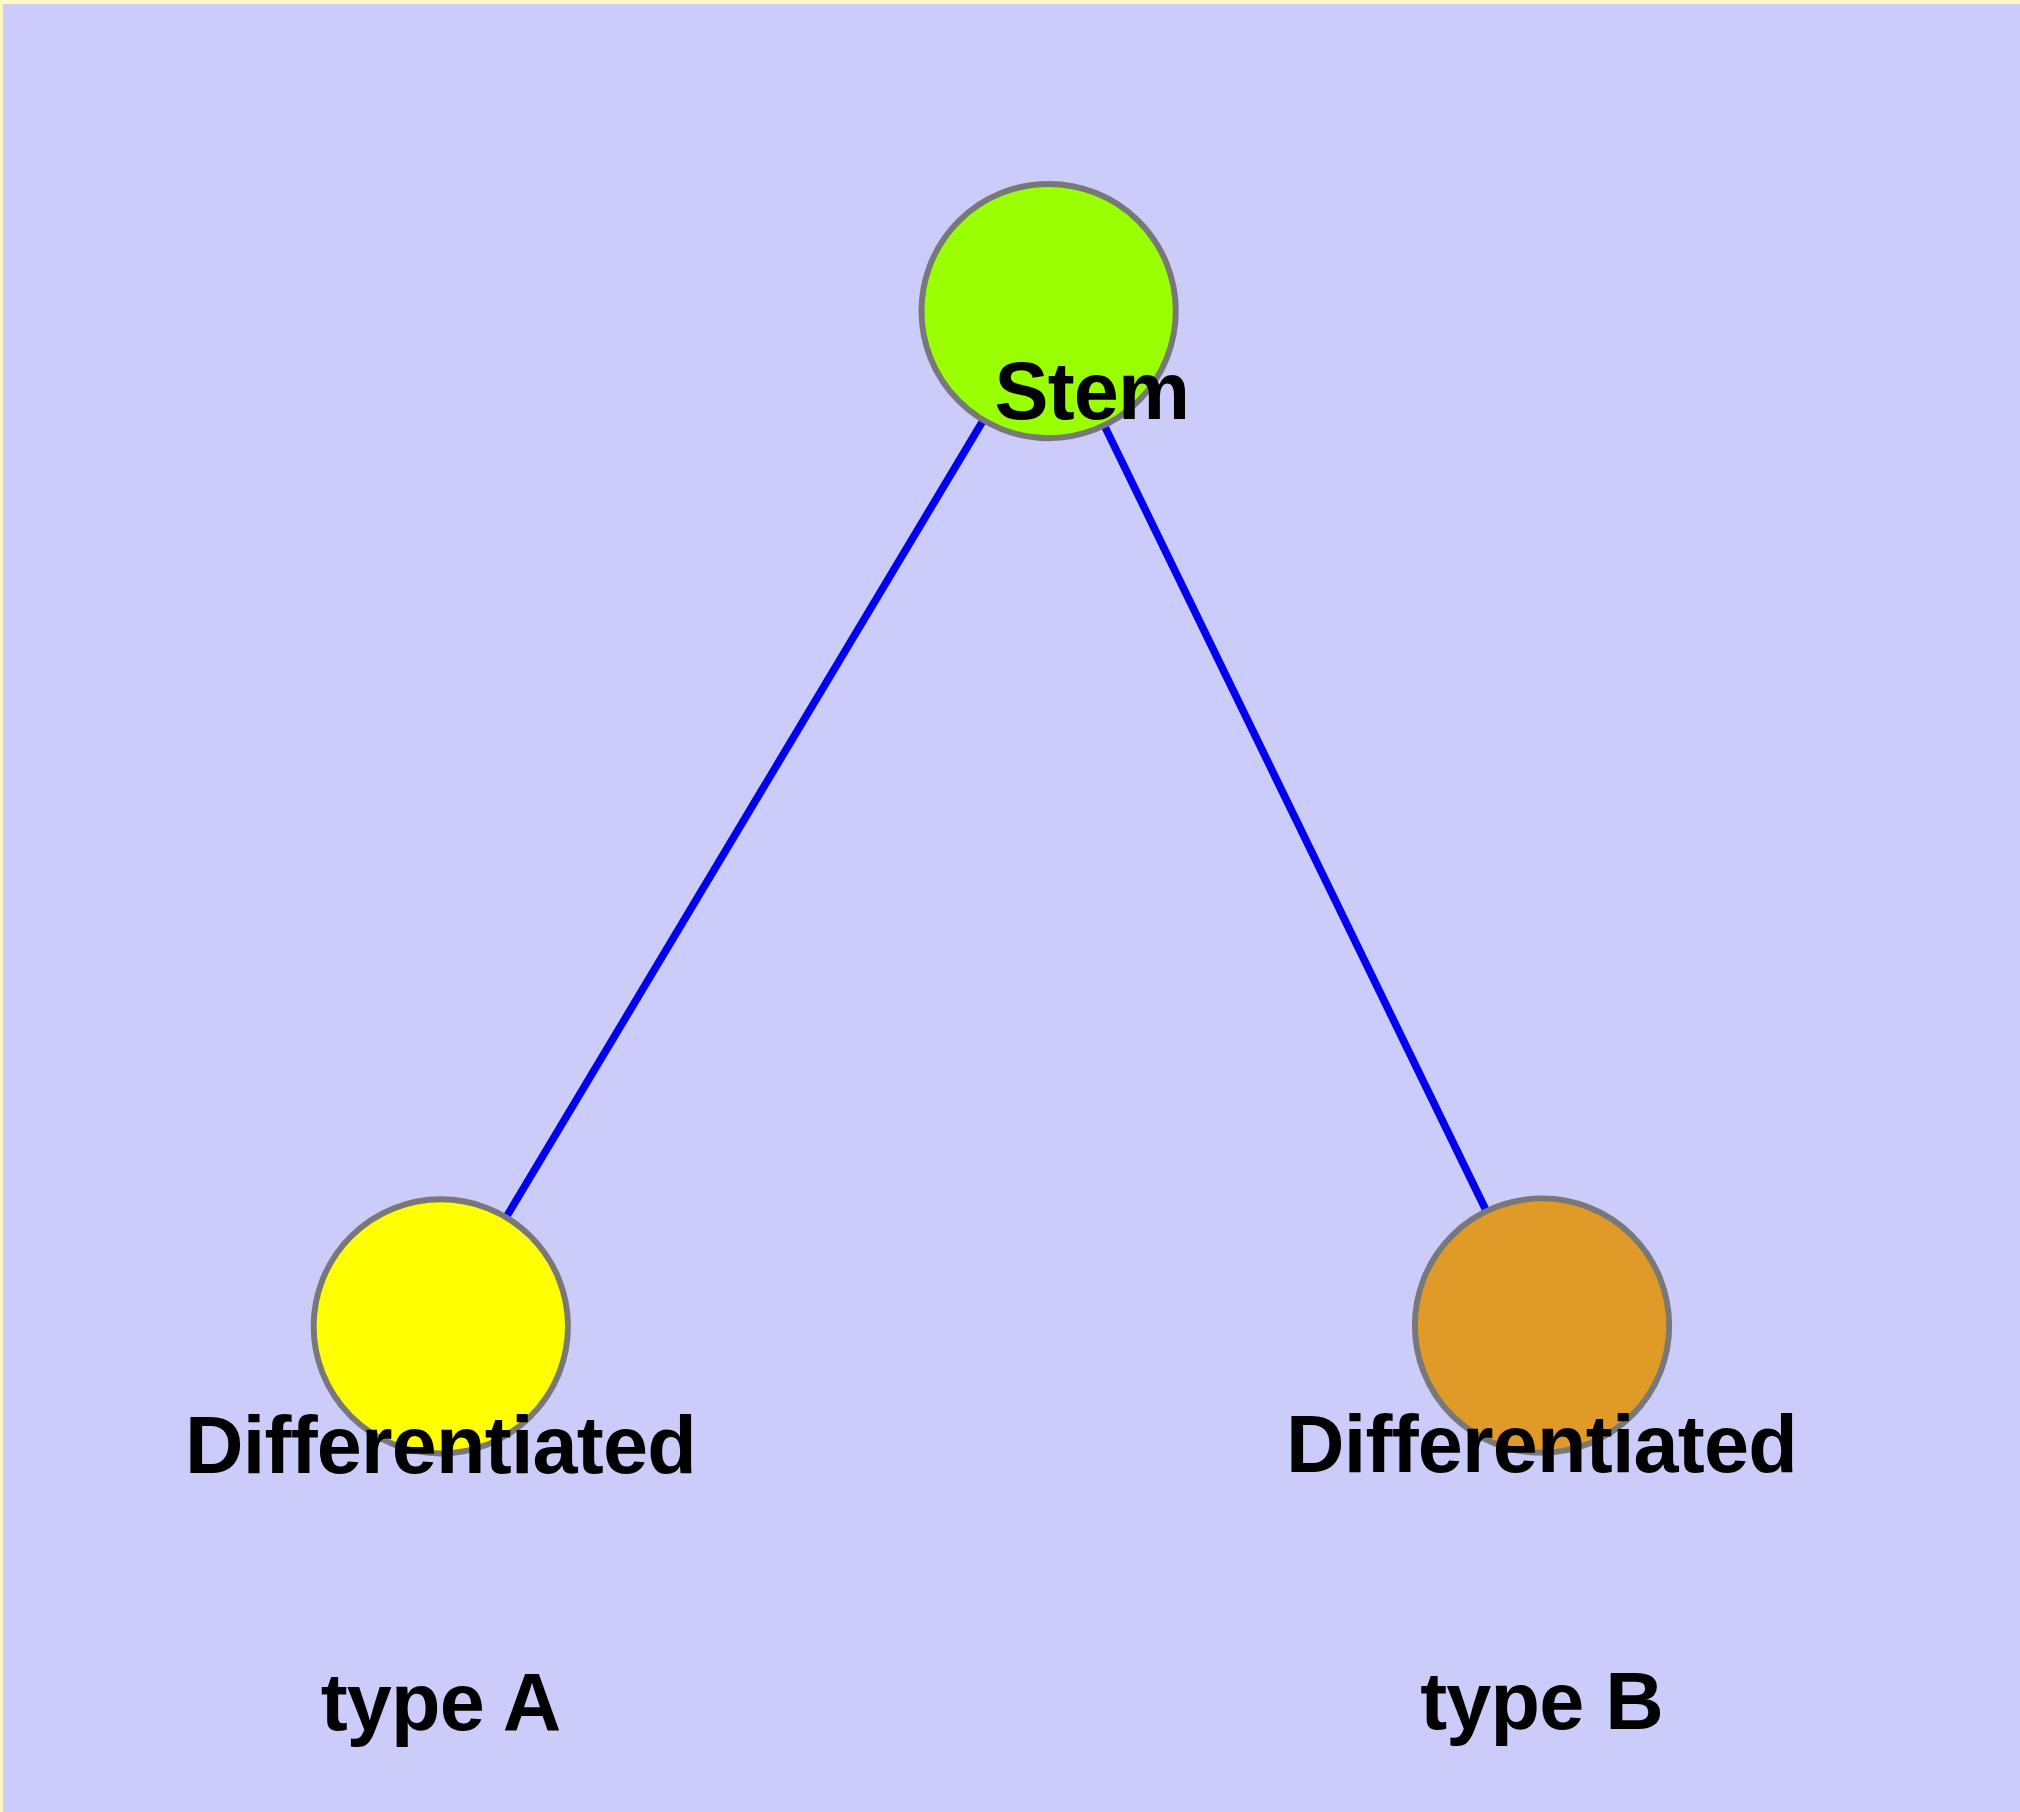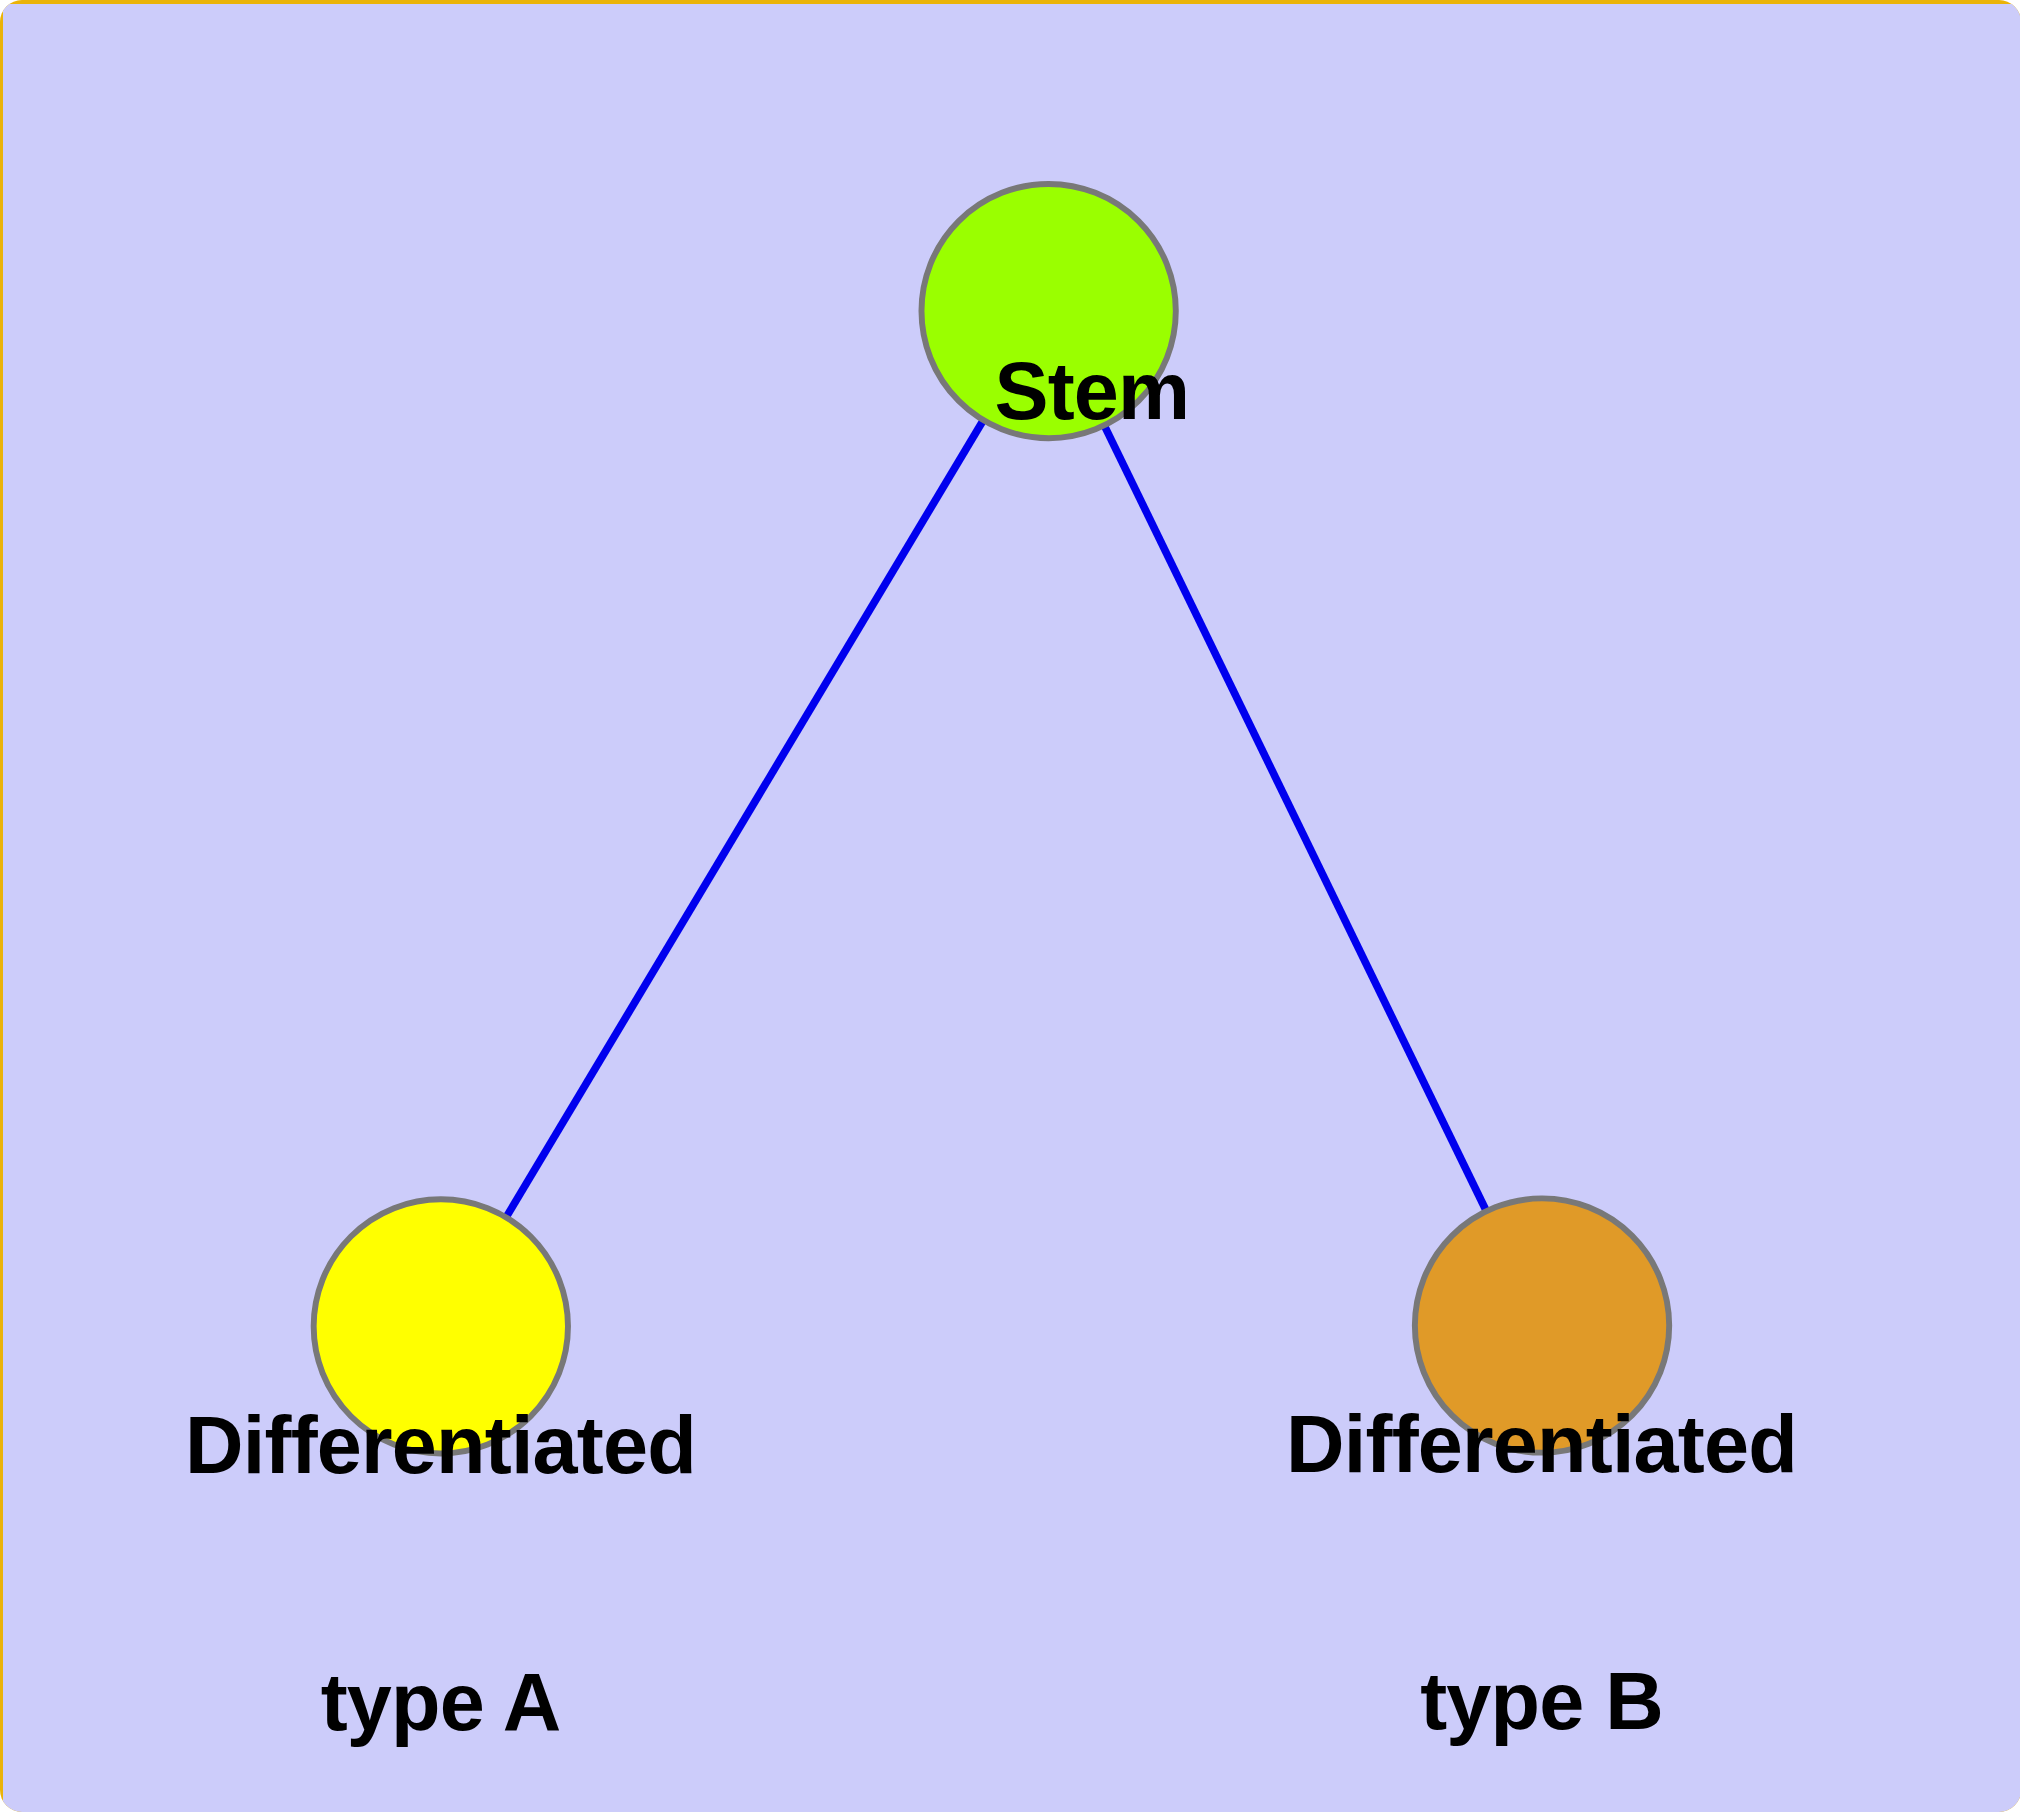--- a/index.html
+++ b/index.html
@@ -48,21 +48,21 @@
     letter-spacing: -0.8px;
   }
   .label-diff {
     font-size: 81px;
     letter-spacing: -0.8px;
   }
 </style>
 </head>
 <body>
 
-<div id="canvas" style="background: #eab308; border-radius: 22px;">
+<div id="canvas" style="background: #fef9c3;">
 
   <div id="plot-area" style="background: rgb(204, 204, 250);"></div>
 
   <svg id="graph-svg" viewBox="0 0 2384 2138" preserveAspectRatio="none" xmlns="http://www.w3.org/2000/svg">
 
     <g>
       <line x1="1162.02" y1="492.28" x2="594.98" y2="1439.72" stroke="#0000ee" stroke-width="9" stroke-linecap="butt"></line>
       <line x1="1300.84" y1="498.30" x2="1755.16" y2="1432.70" stroke="#0000ee" stroke-width="9" stroke-linecap="butt"></line>
     </g>
 

